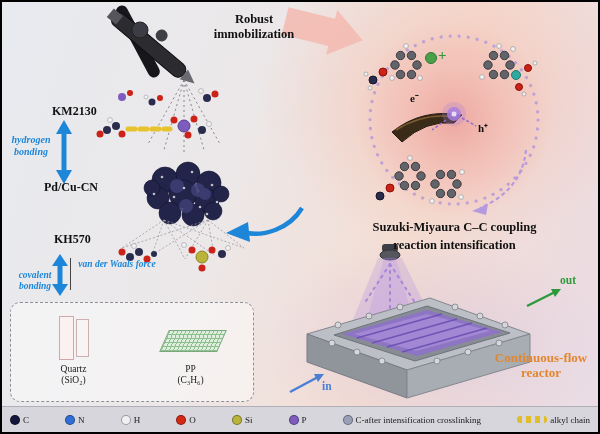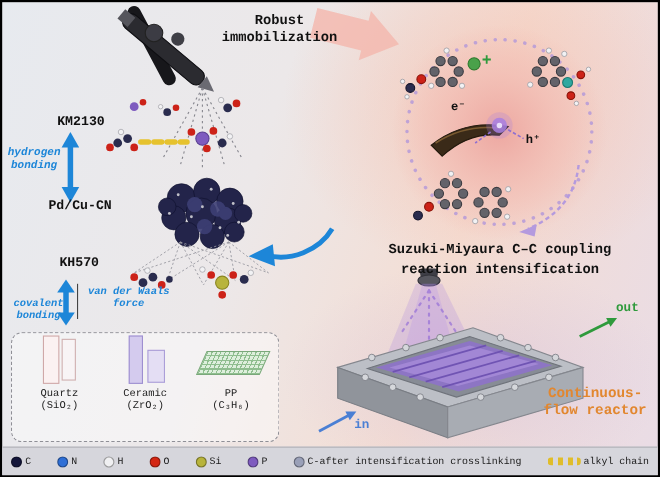--- a/index.html
+++ b/index.html
@@ -1,19 +1,19 @@
 <!DOCTYPE html>
 <html><head>
 <meta charset="utf-8">
 <style>
   html,body{margin:0;padding:0;background:#fff;}
   .canvas{
     position:relative;width:600px;height:434px;overflow:hidden;
     border:2px solid #000;box-sizing:border-box;
-    font-family:Liberation Mono, monospace;
+    font-family:Liberation Serif, serif;
     background:linear-gradient(108deg,#e7eaef 0%,#ece8e9 38%,#f4ddd3 66%,#e9dce6 100%);
   }
   .bglayer{position:absolute;pointer-events:none;}
   .bg-pink{right:-40px;top:-60px;width:380px;height:310px;
     background:radial-gradient(closest-side,rgba(246,180,160,.50),rgba(246,180,160,0));}
   .bg-lav{left:255px;top:235px;width:350px;height:210px;
     background:radial-gradient(closest-side,rgba(190,170,220,.28),rgba(190,170,220,0));}
   svg.scene{position:absolute;left:0;top:0;}
   .t{position:absolute;color:#111;line-height:1.18;}
   .b{font-weight:bold;}
@@ -21,21 +21,21 @@
   .bluei{color:#1d86d8;font-style:italic;font-weight:bold;}
   .orange{color:#e2872f;}
   .green{color:#2f9a3c;}
   .inblue{color:#4a7fd4;margin-left:48px;}
   .divider{position:absolute;left:68px;top:256px;height:32px;width:0;border-left:1.5px solid #444;}
   
   .subbox{position:absolute;left:8px;top:300px;width:244px;height:100px;
     border:1.6px dashed #8f8f96;border-radius:10px;background:rgba(255,255,255,.45);
     box-sizing:border-box;display:flex;flex-direction:column;}
   .subtitle{font-size:11px;font-weight:bold;text-align:center;margin-top:3px;}
-  .subrow{flex:1;display:flex;align-items:flex-start;justify-content:space-around;padding:0 4px 4px;}
+  .subrow{flex:1;display:flex;align-items:center;justify-content:space-around;padding:0 4px 4px;}
   .subcol{display:flex;flex-direction:column;align-items:center;width:33%;}
   .sublabel{font-size:9.5px;color:#222;text-align:center;line-height:1.12;}
   .icon-area{height:50px;display:flex;align-items:flex-end;justify-content:center;position:relative;width:100%;}
   .q1{position:absolute;left:24px;bottom:4px;width:13px;height:42px;background:rgba(252,240,240,.8);border:1px solid #cfa8a8;}
   .q2{position:absolute;left:41px;bottom:7px;width:11px;height:36px;background:rgba(252,245,245,.6);border:1px solid #cfb0b0;}
   .c1{position:absolute;left:24px;bottom:4px;width:11px;height:42px;background:#d4cbee;border:1px solid #9e8fd0;}
   .c2{position:absolute;left:41px;bottom:5px;width:14px;height:28px;background:#e4def4;border:1px solid #ab9ed8;}
   .pp{position:absolute;left:12px;bottom:12px;width:56px;height:20px;transform:skewX(-24deg);
     background-color:rgba(214,238,214,.75);
     background-image:repeating-linear-gradient(0deg,#8fbe8f 0 1px,transparent 1px 4px),
@@ -370,28 +370,20 @@
       <div class="subcol">
         <div class="icon-area">
           <div class="q1"></div>
             <div class="q2"></div>
         </div>
         <div class="sublabel">Quartz</div>
         <div class="sublabel">(SiO₂)</div>
       </div>
       <div class="subcol">
         <div class="icon-area">
-          <div class="c1"></div>
-            <div class="c2"></div>
-        </div>
-        <div class="sublabel">Ceramic</div>
-        <div class="sublabel">(ZrO₂)</div>
-      </div>
-      <div class="subcol">
-        <div class="icon-area">
           <div class="pp"></div>
         </div>
         <div class="sublabel">PP</div>
         <div class="sublabel">(C₃H₆)</div>
       </div>
     </div>
   </div>
 
   <div class="legend">
     <span class="li">

